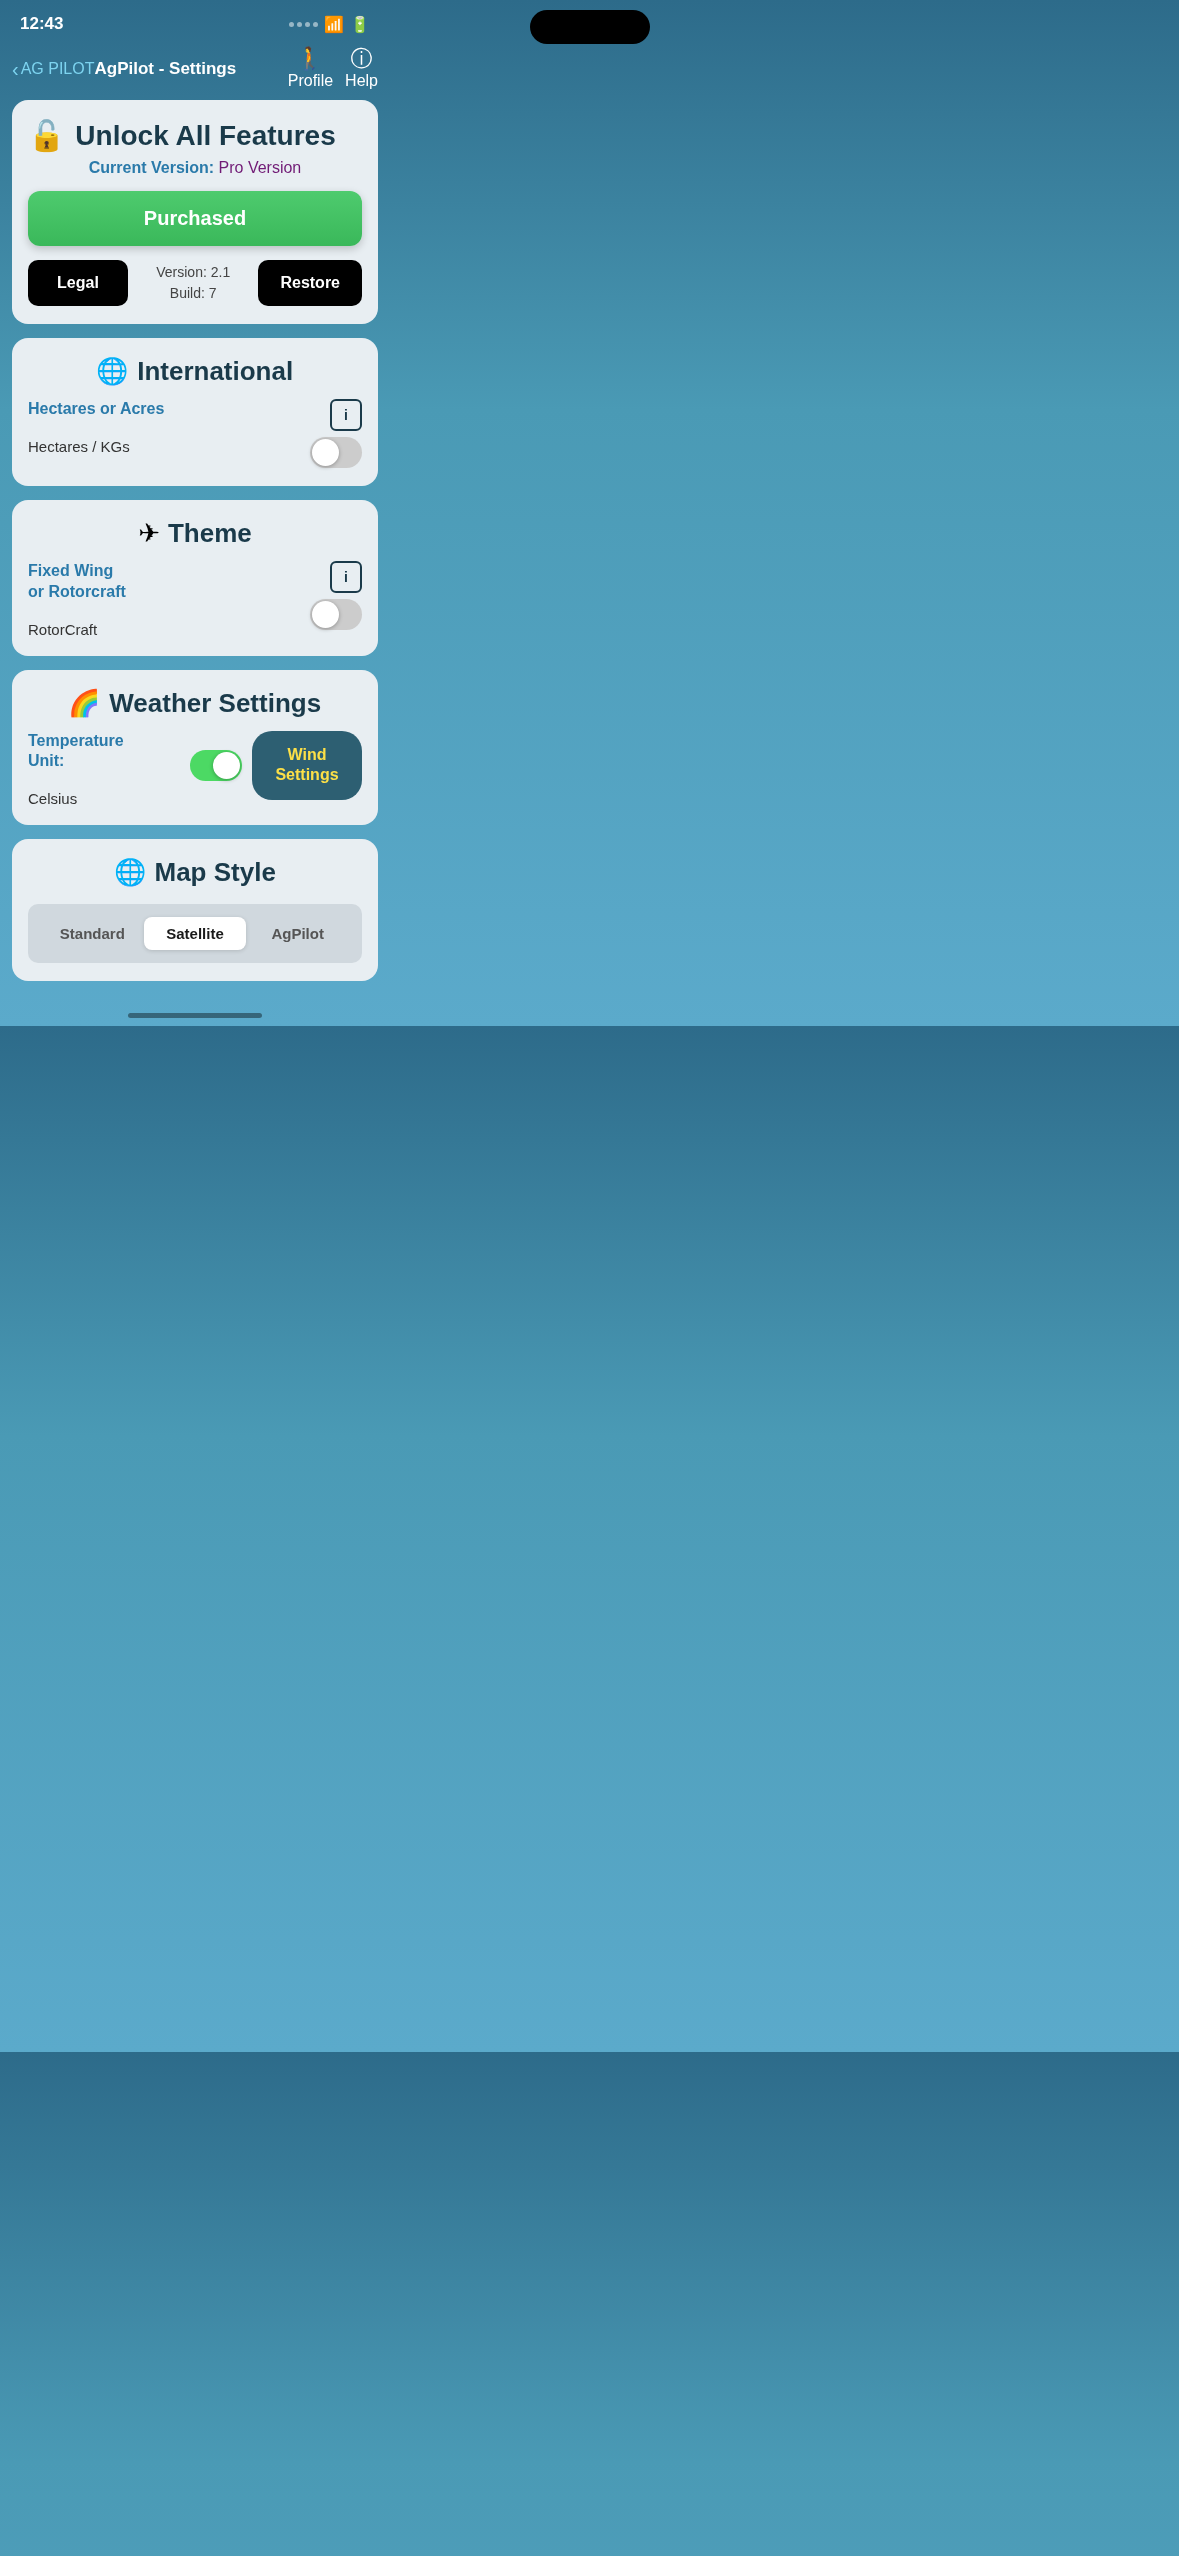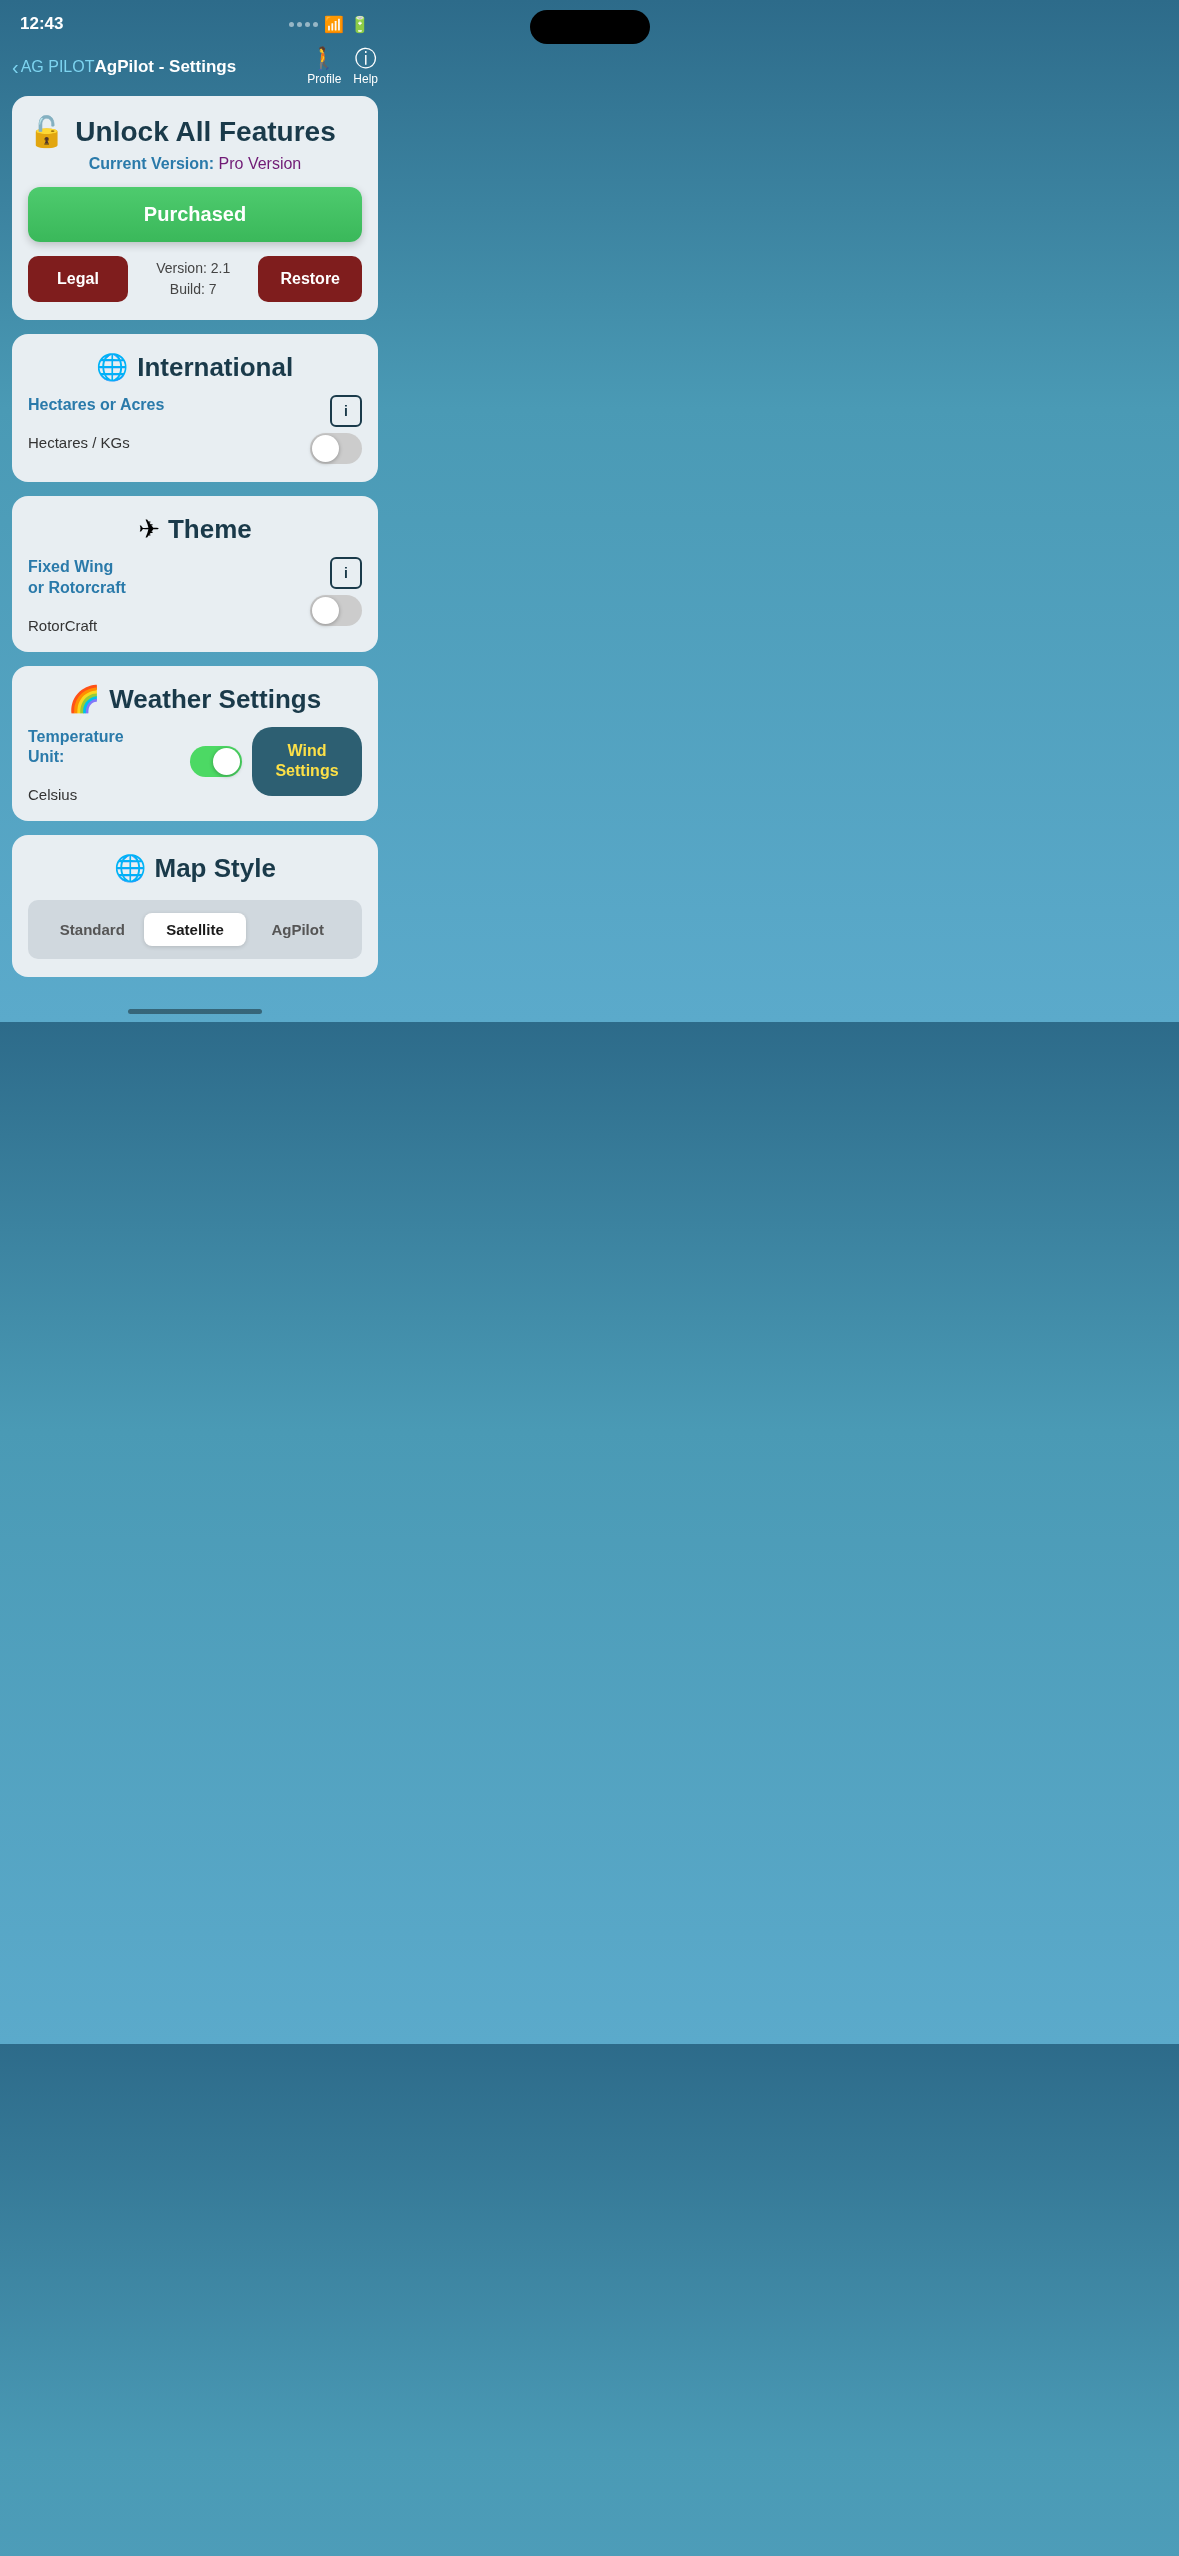--- a/index.html
+++ b/index.html
@@ -84,21 +84,21 @@
       flex-direction: column;
       align-items: center;
       gap: 2px;
       color: white;
     }
     .nav-action-icon {
       font-size: 22px;
       line-height: 1;
     }
     .nav-action-label {
-      font-size: 12px;
+      font-size: 16px;
       color: white;
     }
 
     
     .content {
       padding: 0 12px 20px 12px;
       display: flex;
       flex-direction: column;
       gap: 14px;
     }
@@ -152,21 +152,21 @@
       cursor: pointer;
       box-shadow: 0 3px 8px rgba(0,0,0,0.2);
     }
     .card-footer {
       display: flex;
       align-items: center;
       justify-content: space-between;
       gap: 10px;
     }
     .footer-btn {
-      background: #7f1d1d;
+      background: #000000;
       color: white;
       font-size: 16px;
       font-weight: 700;
       border: none;
       border-radius: 10px;
       padding: 14px 22px;
       cursor: pointer;
       min-width: 100px;
     }
     .version-info {

